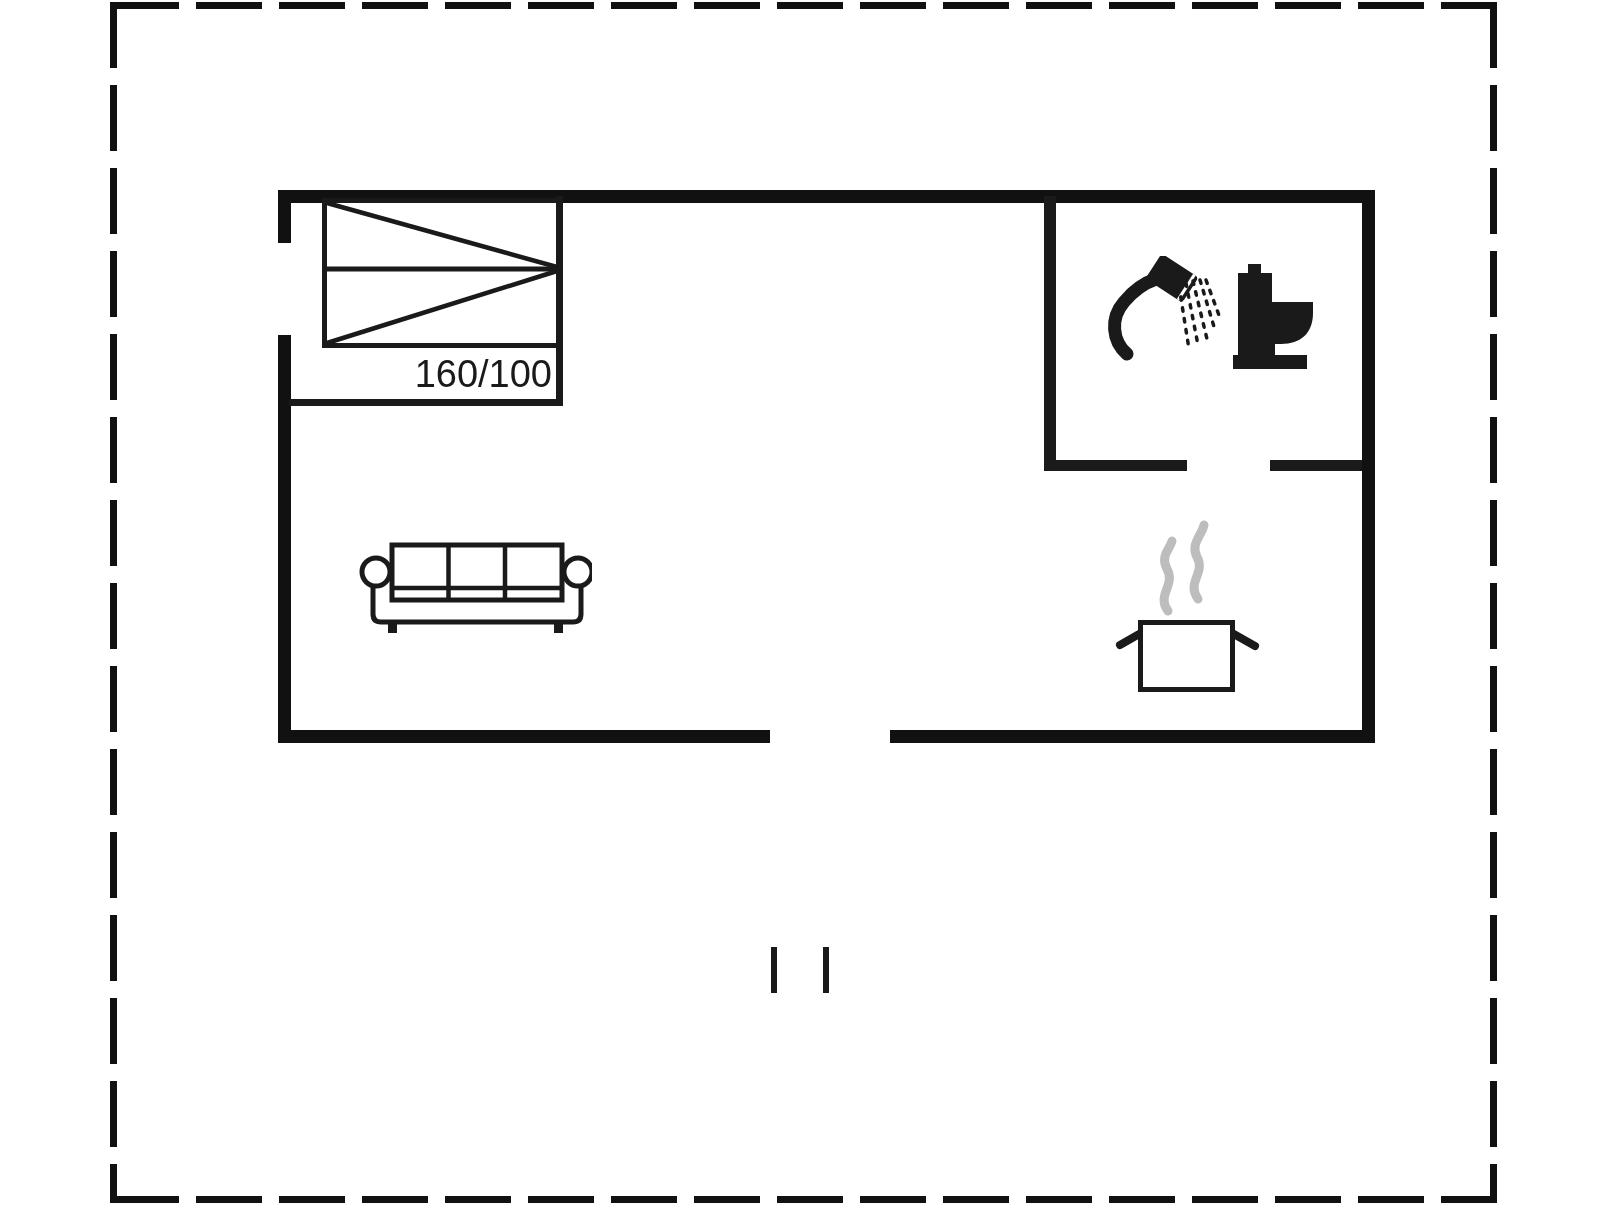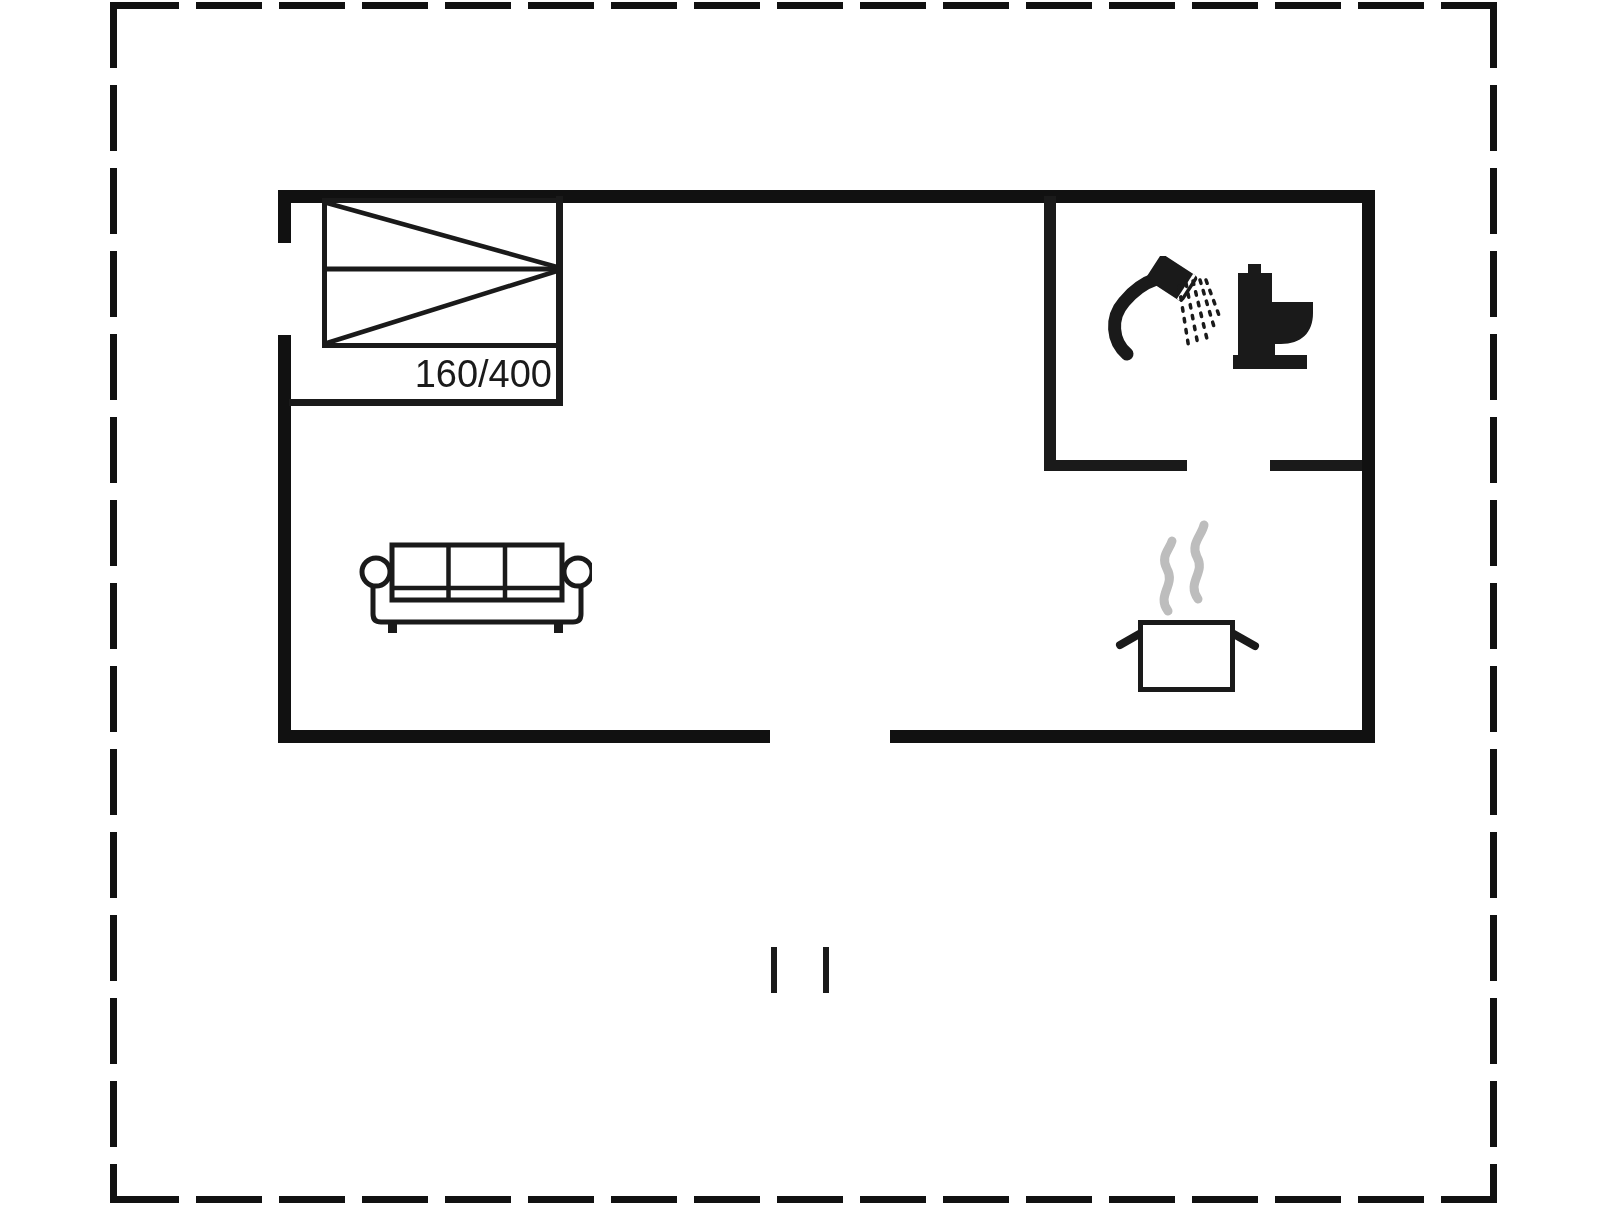--- a/index.html
+++ b/index.html
@@ -62,21 +62,21 @@
   <div class="tick" style="left:771px;top:947px;width:6px;height:46px;"></div>
   <div class="tick" style="left:823px;top:947px;width:6px;height:46px;"></div>
 
   <svg class="abs" style="left:322px;top:198px;" width="240" height="150" viewBox="0 0 240 150">
     <rect x="2.5" y="2.5" width="234" height="145" fill="none" stroke="#1a1a1a" stroke-width="5"></rect>
     <line x1="2.5" y1="71" x2="236.5" y2="71" stroke="#1a1a1a" stroke-width="5"></line>
     <line x1="5" y1="5" x2="235" y2="69" stroke="#1a1a1a" stroke-width="4.5"></line>
     <line x1="5" y1="145" x2="235" y2="73" stroke="#1a1a1a" stroke-width="4.5"></line>
   </svg>
 
-  <div class="bed-label">160/400</div>
+  <div class="bed-label">160/100</div>
 
   <svg class="abs" style="left:352px;top:530px;" width="240" height="105" viewBox="0 0 240 105">
     <path d="M21,50 V84 Q21,92 29,92 H221 Q229,92 229,84 V50" fill="#ffffff" stroke="#1a1a1a" stroke-width="5"></path>
     <circle cx="24" cy="42" r="14" fill="#ffffff" stroke="#1a1a1a" stroke-width="5"></circle>
     <circle cx="226" cy="42" r="14" fill="#ffffff" stroke="#1a1a1a" stroke-width="5"></circle>
     <rect x="40" y="15" width="170" height="55" fill="#ffffff" stroke="#1a1a1a" stroke-width="5"></rect>
     <line x1="96.5" y1="15" x2="96.5" y2="70" stroke="#1a1a1a" stroke-width="4.5"></line>
     <line x1="153" y1="15" x2="153" y2="70" stroke="#1a1a1a" stroke-width="4.5"></line>
     <line x1="40" y1="58" x2="210" y2="58" stroke="#1a1a1a" stroke-width="4.5"></line>
     <rect x="36" y="90" width="9" height="13" fill="#1a1a1a"></rect>

